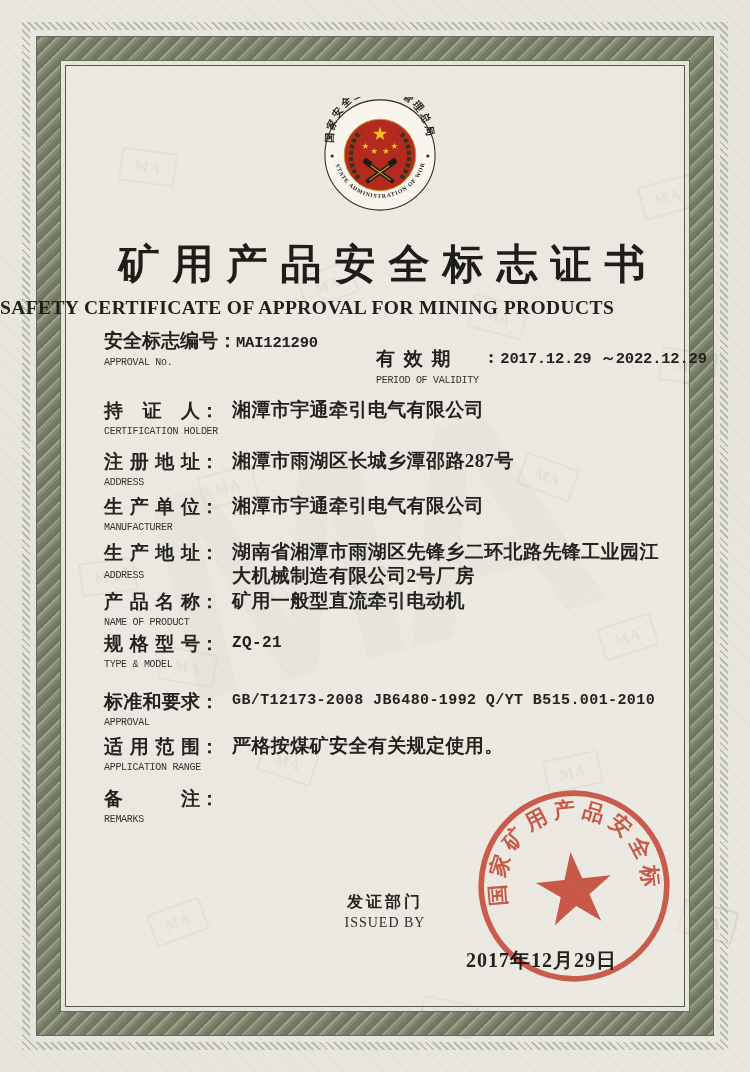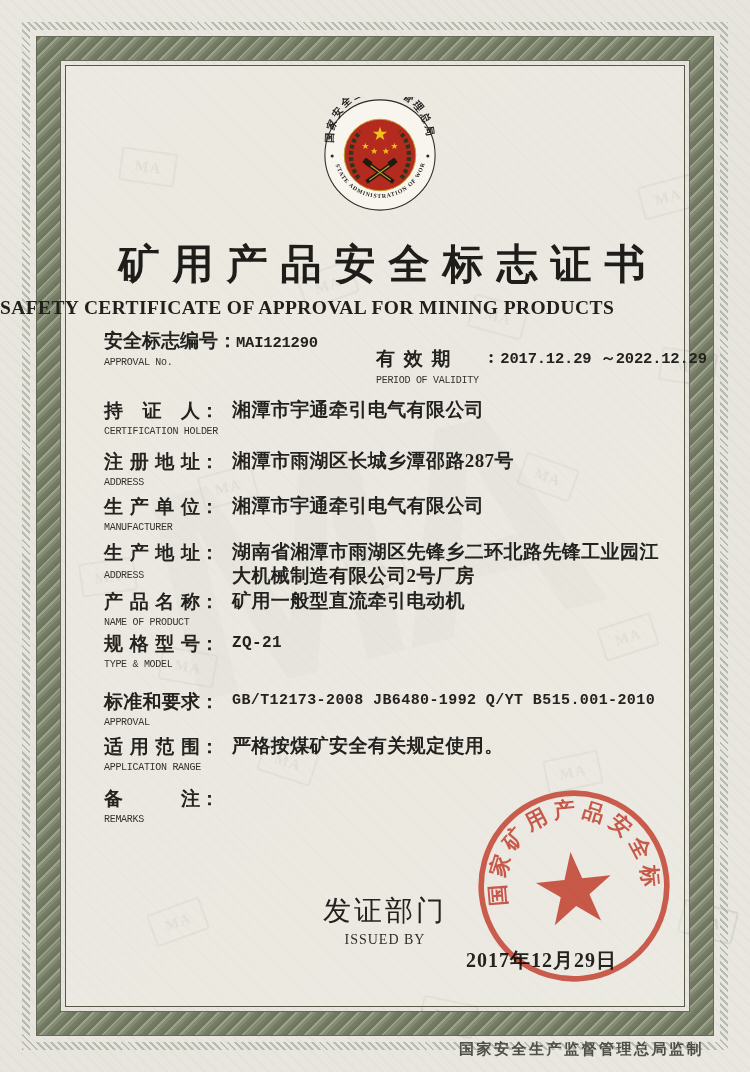--- a/index.html
+++ b/index.html
@@ -45,21 +45,21 @@
   .field{position:absolute;left:104px;right:88px;}
   .frow{display:flex;align-items:flex-start;}
   .jlabel{display:inline-flex;justify-content:space-between;width:96px;flex:none;
     font-size:19px;font-weight:700;}
   .fval{font-size:19px;font-weight:600;letter-spacing:.4px;line-height:1.25;margin-left:14px;}
   .field .sub{position:absolute;left:0;top:25px;}
   
   .statement{position:absolute;left:104px;top:836px;width:556px;font-size:17.5px;font-weight:600;
     line-height:1.95;text-indent:2em;text-align:justify;letter-spacing:.4px;}
   .issued{position:absolute;left:300px;top:892px;width:170px;text-align:center;}
-  .issued-zh{font-size:28px;font-weight:400;letter-spacing:3px;}
+  .issued-zh{font-size:16px;font-weight:700;letter-spacing:3px;}
   .issued-en{font-size:14px;letter-spacing:1px;margin-top:2px;color:#2d2c29;}
   .issue-date{position:absolute;left:466px;top:947px;font-size:20px;font-weight:600;letter-spacing:1px;}
   .seal{position:absolute;left:472px;top:784px;width:204px;height:204px;
     mix-blend-mode:multiply;opacity:.92;transform:rotate(-6deg);}
   
   .publisher{position:absolute;right:46px;top:1040px;font-size:15px;font-weight:600;
     letter-spacing:2.5px;color:#4e4d47;}
 </style>
 </head>
 <body>
@@ -271,14 +271,13 @@
       <defs>
           <path id="sealArc" d="M33,111.8 A68 68 0 1 1 167,111.8"></path>
         </defs>
       <text font-size="21" font-weight="700" fill="#d2402e" letter-spacing="5.5" opacity=".9" font-family="Liberation Serif,serif">
         <textPath href="#sealArc" startOffset="0"><tspan id="seal-t">国家矿用产品安全标志中心</tspan></textPath>
       </text>
       <text id="seal-star" x="100" y="136" text-anchor="middle" font-size="96" fill="#d2402e" opacity=".9">★</text>
     </svg>
   </div>
 
-  <div class="publisher">国家安全生产监督管理总局监制</div>
 </div>
 
 </body></html>

